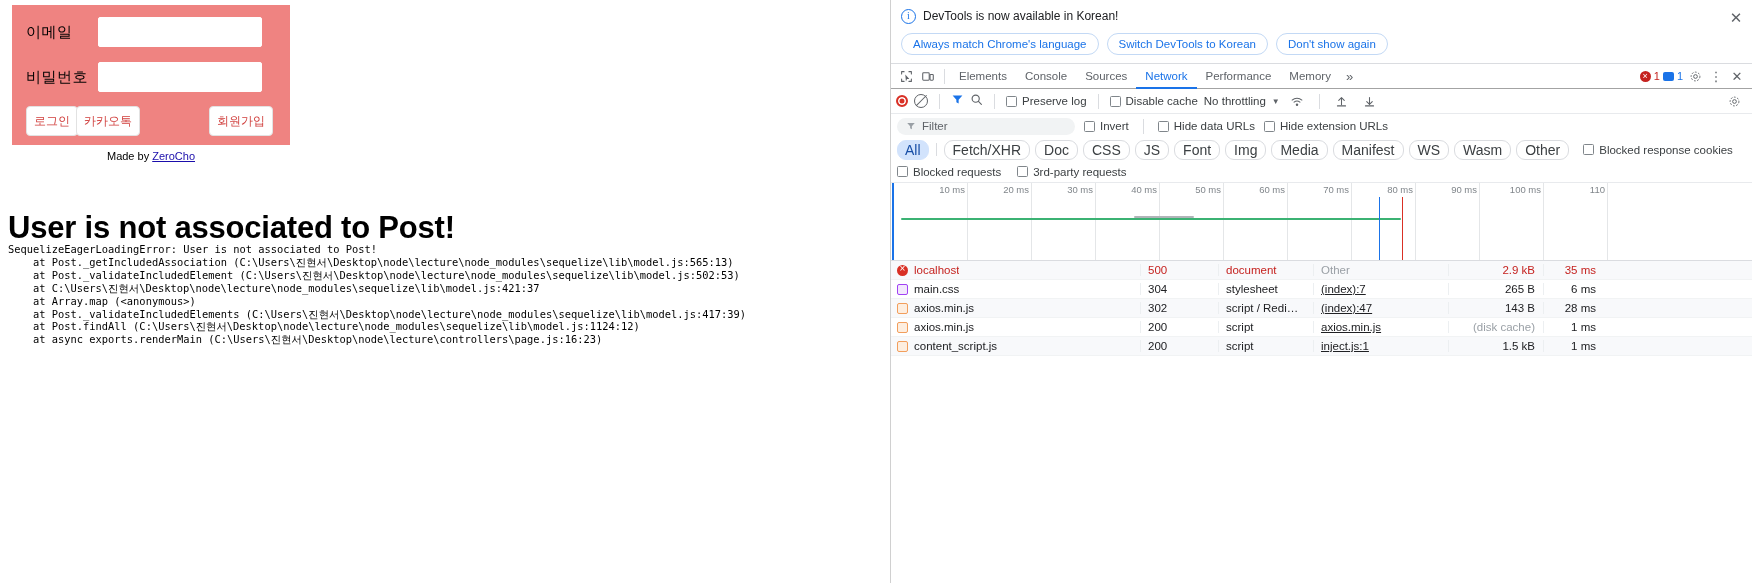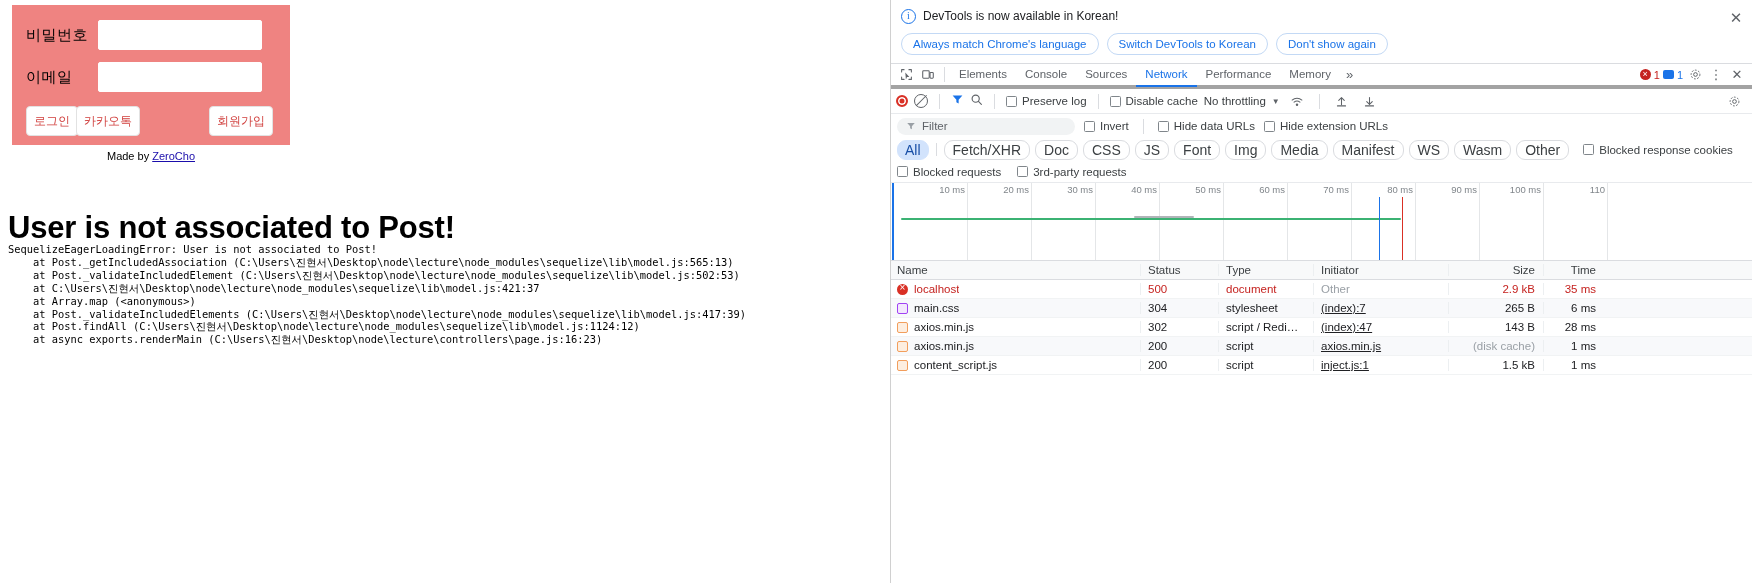--- a/index.html
+++ b/index.html
@@ -73,21 +73,21 @@
   .pill {
     border:1px solid #c3d9f5; border-radius:13px; background:#fff;
     color:#1a73e8; font-size:11.5px; padding:4px 11px; cursor:pointer;
     font-family:"Liberation Sans",sans-serif; white-space:nowrap;
   }
   .banner-x { position:absolute; right:8px; top:10px; width:16px; height:16px;
               color:#5f6368; font-size:15px; line-height:16px; text-align:center; cursor:pointer; }
 
   
   .tabstrip { display:flex; align-items:center; height:26px;
-              border-top:1px solid #dadce0; border-bottom:4px solid #a3a3a3; padding:0 4px; }
+              border-top:1px solid #dadce0; border-bottom:1px solid #a3a3a3; padding:0 4px; }
   .ticon { width:22px; height:20px; display:flex; align-items:center; justify-content:center;
            cursor:pointer; color:#5f6368; }
   .vsep { width:1px; height:15px; background:#dadce0; margin:0 5px; }
   .tab { font-size:11.5px; color:#5f6368; padding:0 9px; height:25px; line-height:25px;
          cursor:pointer; white-space:nowrap; }
   .tab.active { color:#1a73e8; border-bottom:2px solid #1a73e8; }
   .tab-more { color:#5f6368; font-size:13px; padding:0 6px; cursor:pointer; }
   .ts-right { margin-left:auto; display:flex; align-items:center; gap:3px; padding-right:2px; }
   .badge-err, .badge-msg { display:flex; align-items:center; gap:3px; font-size:11px; }
   .badge-err { color:#c5221f; } .badge-msg { color:#1a73e8; }
@@ -165,27 +165,27 @@
   .fic.css { border:1.3px solid #a142f4; background:#f3e8fd; }
   .fic.js  { border:1.3px solid #f29e5c; background:#fdeee0; }
   .nm { overflow:hidden; text-overflow:ellipsis; white-space:nowrap; }
 </style>
 </head>
 <body>
 
 <div id="page-area">
 
   <div class="login-box">
+    <div class="form-row r1">
+      <span class="form-label">이메일</span>
+      <input class="form-input" type="text" placeholder="" style="">
+    </div>
     <div class="form-row r2">
       <span class="form-label">비밀번호</span>
       <input class="form-input" type="password" placeholder="" style="">
-    </div>
-    <div class="form-row r1">
-      <span class="form-label">이메일</span>
-      <input class="form-input" type="text" placeholder="" style="">
     </div>
     <div class="btn-row">
       <button class="kbtn" id="btn-login">로그인</button>
       <button class="kbtn" id="btn-kakao">카카오톡</button>
       <button class="kbtn" id="btn-join">회원가입</button>
     </div>
   </div>
 
   <div class="made-by">
     <span>Made by </span><a href="#">ZeroCho</a>
@@ -403,28 +403,20 @@
     <div class="ov-tick" style="left:716px">
         <span>110 </span>
       </div>
     <div class="ov-band" style="left:10px;top:35px;width:500px;background:#3bb273"></div>
     <div class="ov-band" style="left:243px;top:33px;width:60px;background:#b0b4b8"></div>
     <div style="position:absolute;left:488px;top:14px;width:1px;height:64px;background:#1a73e8"></div>
     <div style="position:absolute;left:511px;top:14px;width:1px;height:64px;background:#d93025"></div>
   </div>
 
   <div class="nettable">
-    <div class="thead">
-      <div class="c-name">Name</div>
-      <div class="c-status">Status</div>
-      <div class="c-type">Type</div>
-      <div class="c-init">Initiator</div>
-      <div class="c-size">Size</div>
-      <div class="c-time">Time</div>
-    </div>
 
     <div class="trow err-row">
       <div class="c-name">
         <span class="fic doc"></span>
         <span class="nm">localhost</span>
       </div>
       <div class="c-status">500</div>
       <div class="c-type">document</div>
       <div class="c-init dim">Other</div>
       <div class="c-size" style="color:#c5221f">2.9 kB</div>

